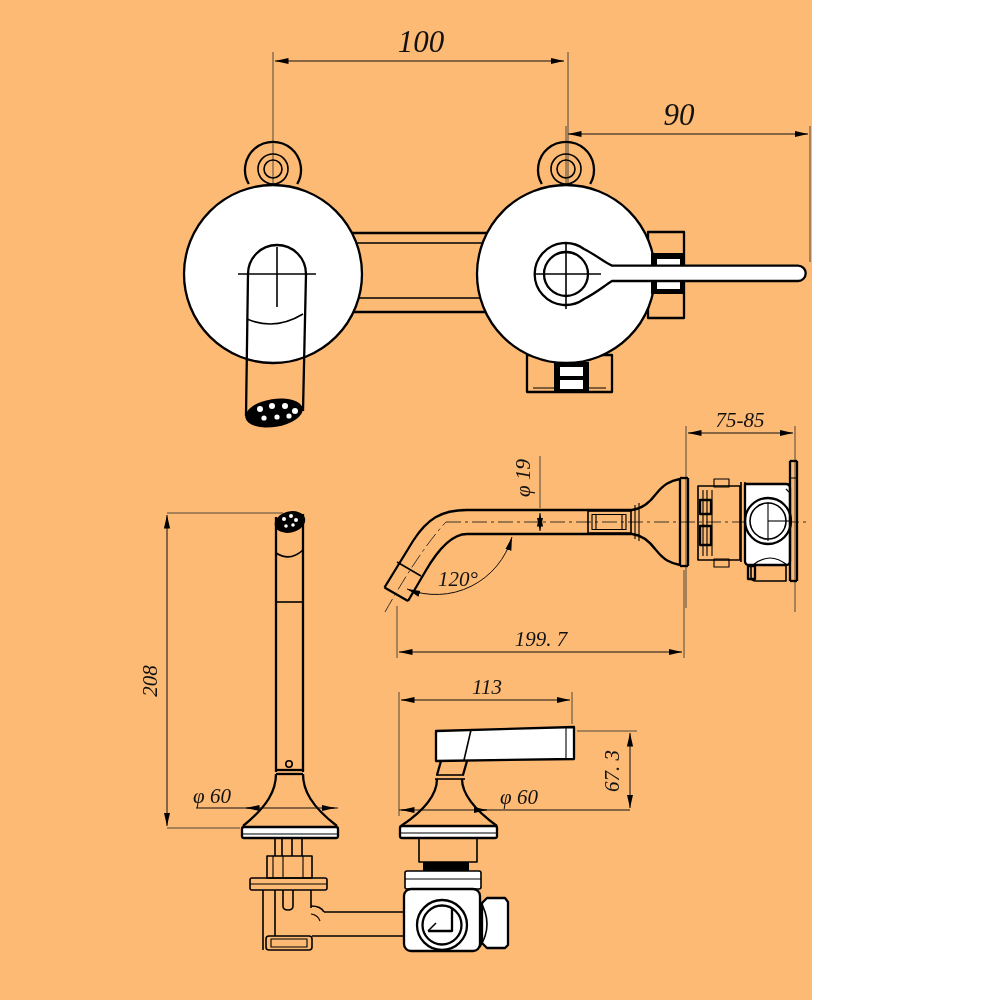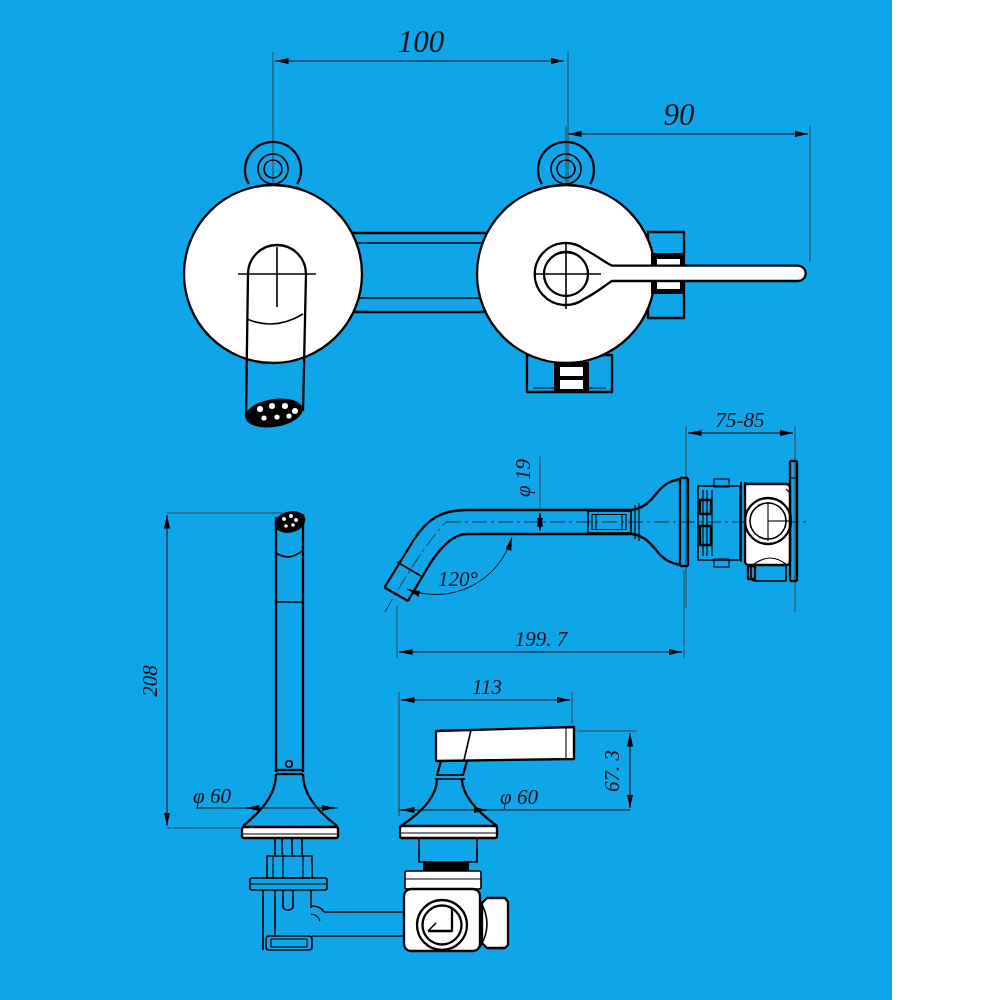--- a/index.html
+++ b/index.html
@@ -1,16 +1,16 @@
 <!DOCTYPE html>
 <html><head>
 <meta charset="utf-8">
 <style>
   html,body{margin:0;padding:0;background:#ffffff;}
-  #sheet{width:892px;height:1000px;position:relative;background:#0ea5e9;overflow:hidden;
+  #sheet{width:812px;height:1000px;position:relative;background:#fdba74;overflow:hidden;
          font-family:"Liberation Serif",serif;}
   svg{display:block;}
   .ol  {stroke:#000;fill:none;stroke-width:2.3;stroke-linejoin:round;}
   .ol15{stroke:#000;fill:none;stroke-width:1.6;stroke-linejoin:round;}
   .ol10{stroke:#000;fill:none;stroke-width:1.1;stroke-linejoin:round;}
   .wit {stroke:#3a3a3a;fill:none;stroke-width:0.9;}
   .dim {stroke:#111;fill:none;stroke-width:1.0;}
   .cl  {stroke:#222;fill:none;stroke-width:0.9;stroke-dasharray:15 4 3 4;}
   .wfill{fill:#fff;}
   .blk {fill:#000;stroke:none;}

